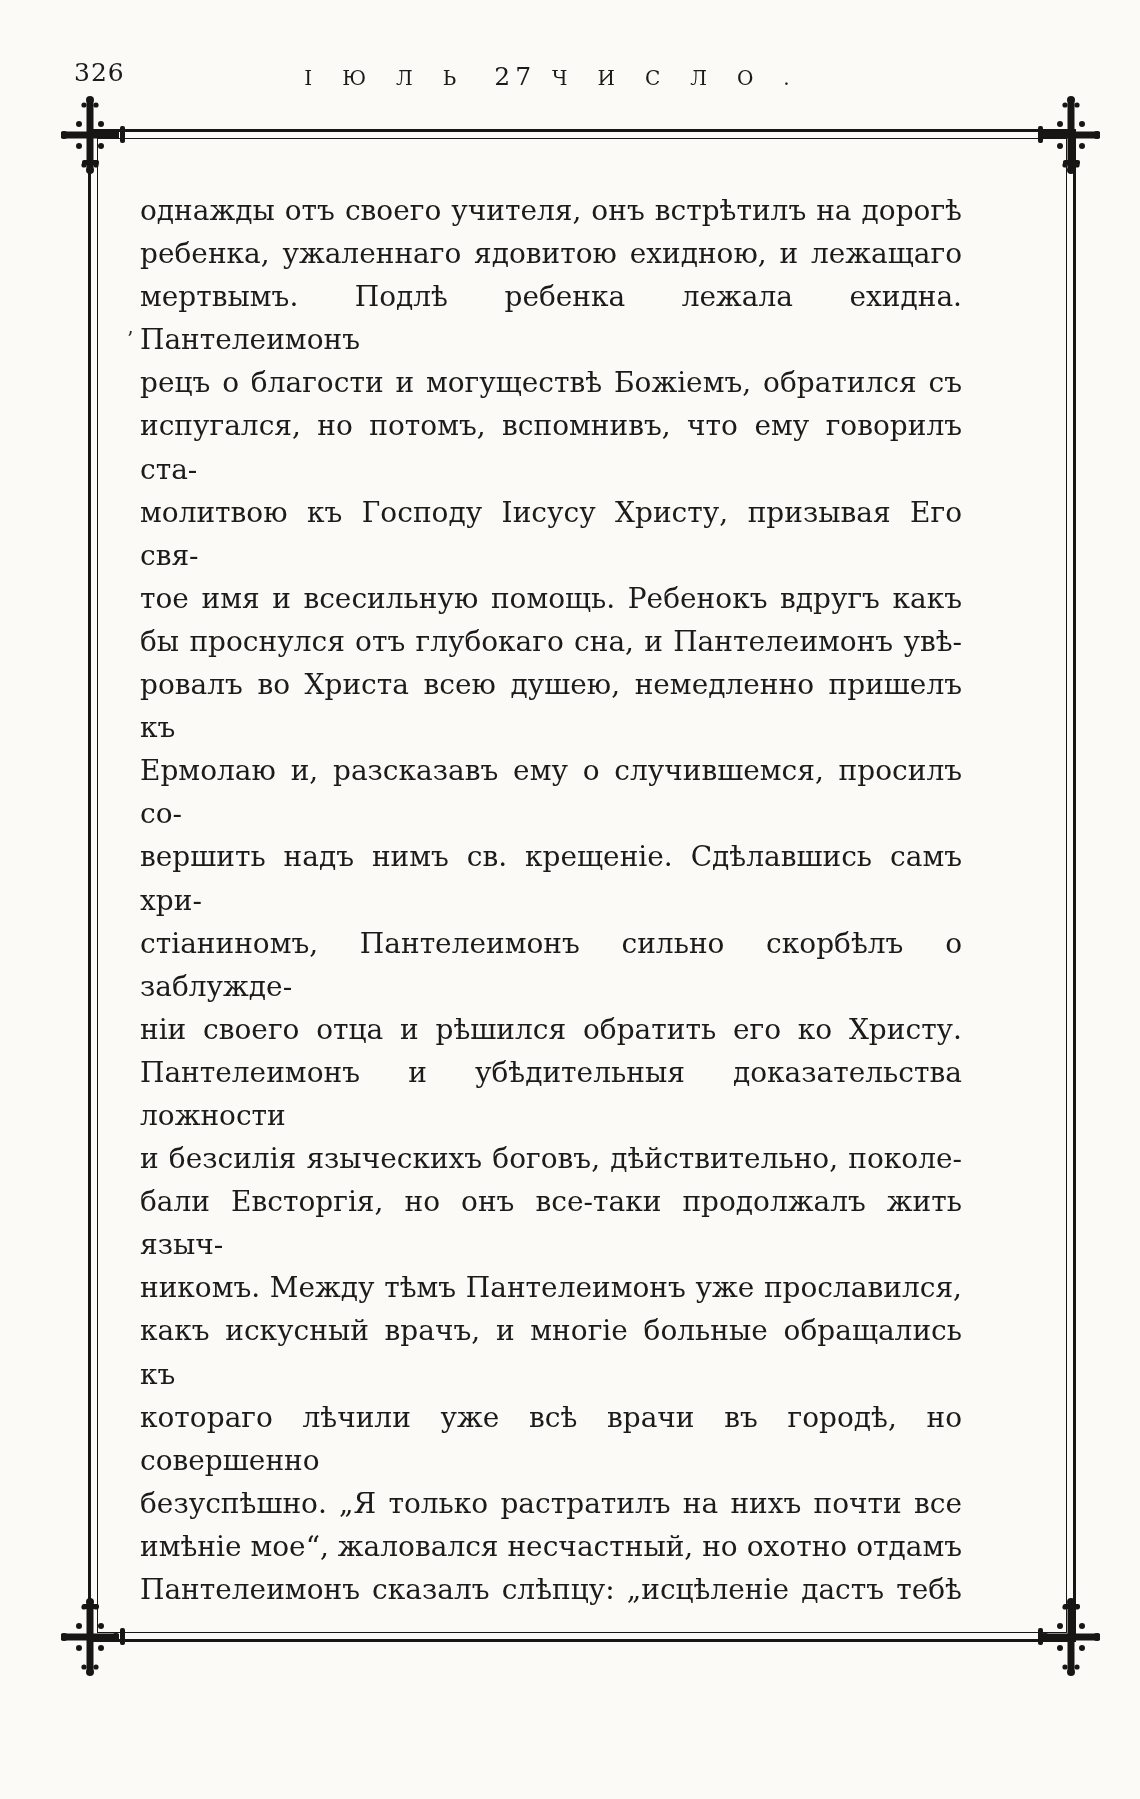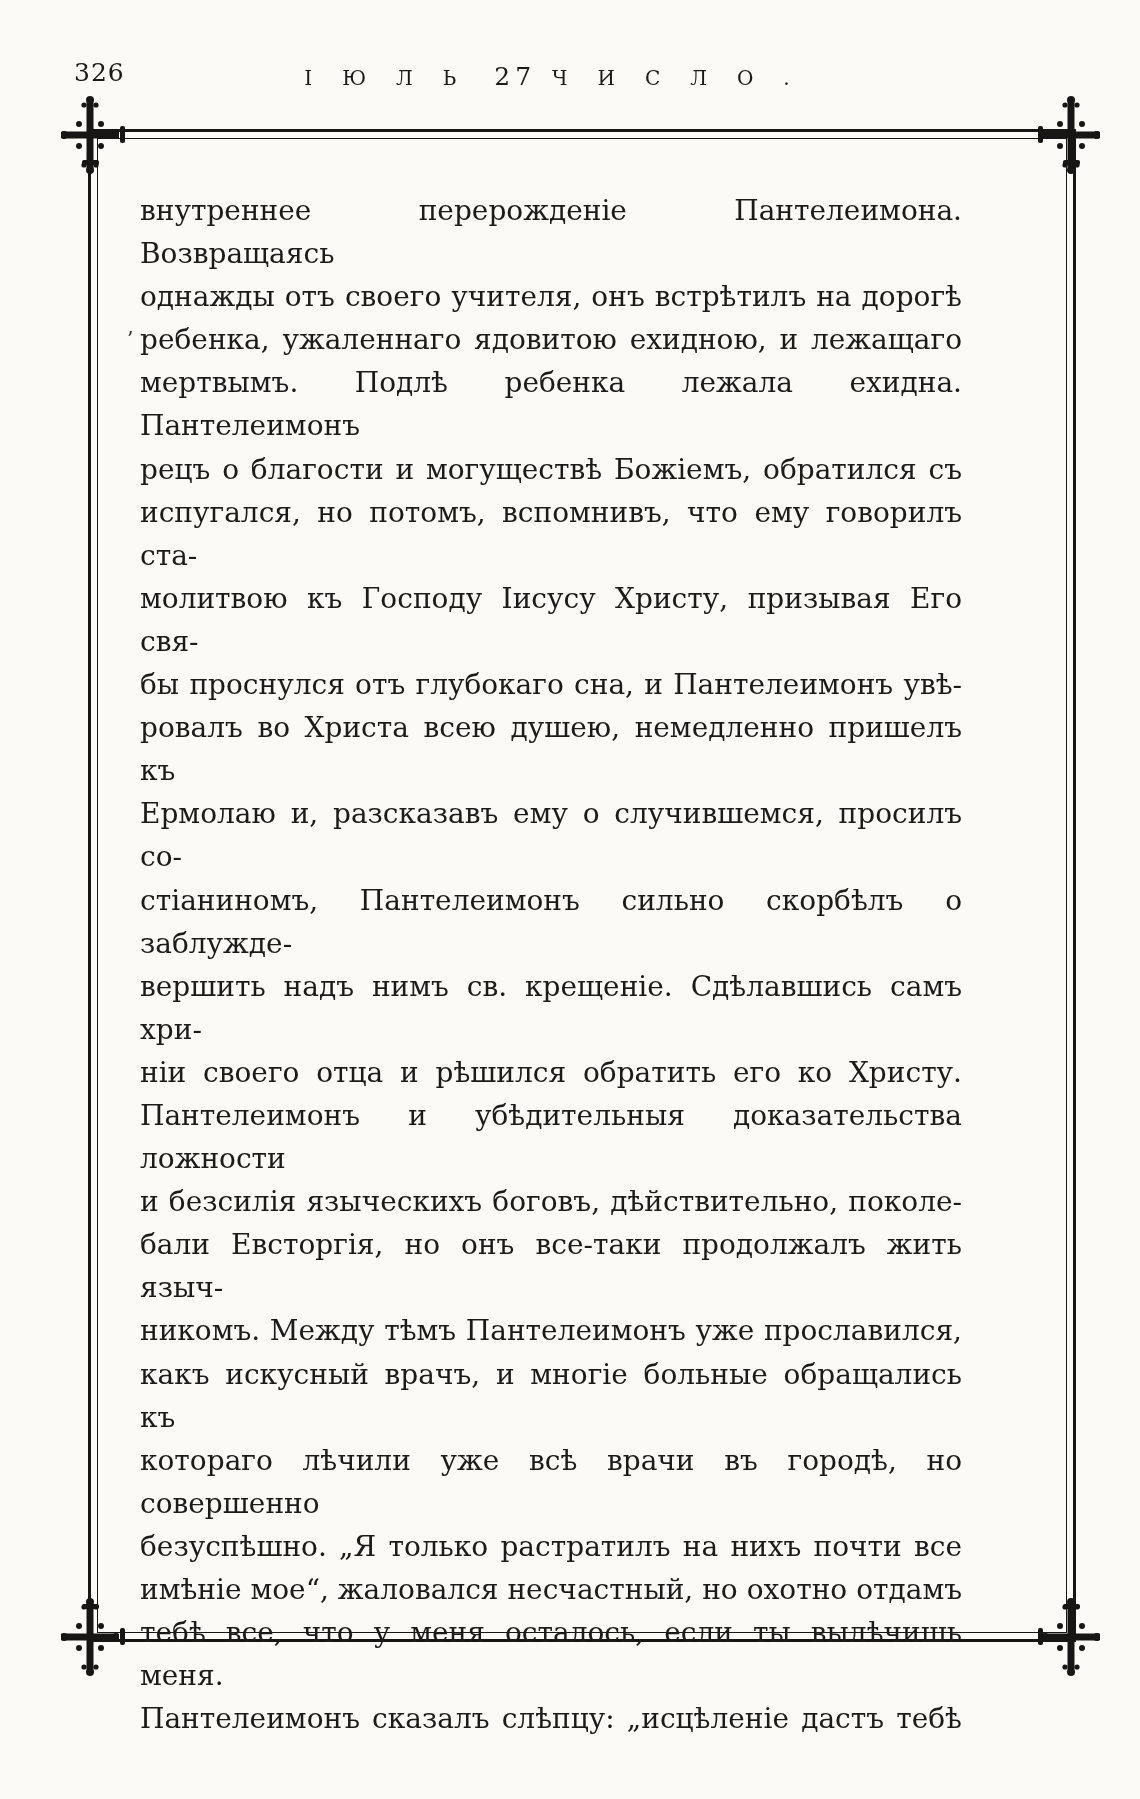--- a/index.html
+++ b/index.html
@@ -136,36 +136,35 @@
     <circle cx="18" cy="30" r="3"></circle>
       <circle cx="40" cy="30" r="3"></circle>
     <circle cx="18" cy="52" r="3"></circle>
       <circle cx="40" cy="52" r="3"></circle>
   </g>
 </svg>
 
 <div class="margin-mark">’</div>
 
 <div class="text-block">
-    <div class="line">внутреннее перерожденіе Пантелеимона. Возвращаясь</div>
     <div class="line">однажды отъ своего учителя, онъ встрѣтилъ на дорогѣ</div>
     <div class="line">ребенка, ужаленнаго ядовитою ехидною, и лежащаго</div>
     <div class="line">мертвымъ. Подлѣ ребенка лежала ехидна. Пантелеимонъ</div>
     <div class="line">рецъ о благости и могуществѣ Божіемъ, обратился съ</div>
     <div class="line">испугался, но потомъ, вспомнивъ, что ему говорилъ ста-</div>
     <div class="line">молитвою къ Господу Іисусу Христу, призывая Его свя-</div>
+    <div class="line">тое имя и всесильную помощь. Ребенокъ вдругъ какъ</div>
     <div class="line">бы проснулся отъ глубокаго сна, и Пантелеимонъ увѣ-</div>
     <div class="line">ровалъ во Христа всею душею, немедленно пришелъ къ</div>
     <div class="line">Ермолаю и, разсказавъ ему о случившемся, просилъ со-</div>
+    <div class="line">вершить надъ нимъ св. крещеніе. Сдѣлавшись самъ хри-</div>
     <div class="line">стіаниномъ, Пантелеимонъ сильно скорбѣлъ о заблужде-</div>
-    <div class="line">вершить надъ нимъ св. крещеніе. Сдѣлавшись самъ хри-</div>
     <div class="line">ніи своего отца и рѣшился обратить его ко Христу.</div>
     <div class="line">Пантелеимонъ и убѣдительныя доказательства ложности</div>
     <div class="line">и безсилія языческихъ боговъ, дѣйствительно, поколе-</div>
     <div class="line">бали Евсторгія, но онъ все-таки продолжалъ жить языч-</div>
     <div class="line">никомъ. Между тѣмъ Пантелеимонъ уже прославился,</div>
     <div class="line">какъ искусный врачъ, и многіе больные обращались къ</div>
     <div class="line">котораго лѣчили уже всѣ врачи въ городѣ, но совершенно</div>
     <div class="line">безуспѣшно. „Я только растратилъ на нихъ почти все</div>
     <div class="line">имѣніе мое“, жаловался несчастный, но охотно отдамъ</div>
-    <div class="line">тебѣ все, что у меня осталось, если ты вылѣчишь меня.</div>
     <div class="line">Пантелеимонъ сказалъ слѣпцу: „исцѣленіе дастъ тебѣ</div>
   </div>
 
 </body></html>

